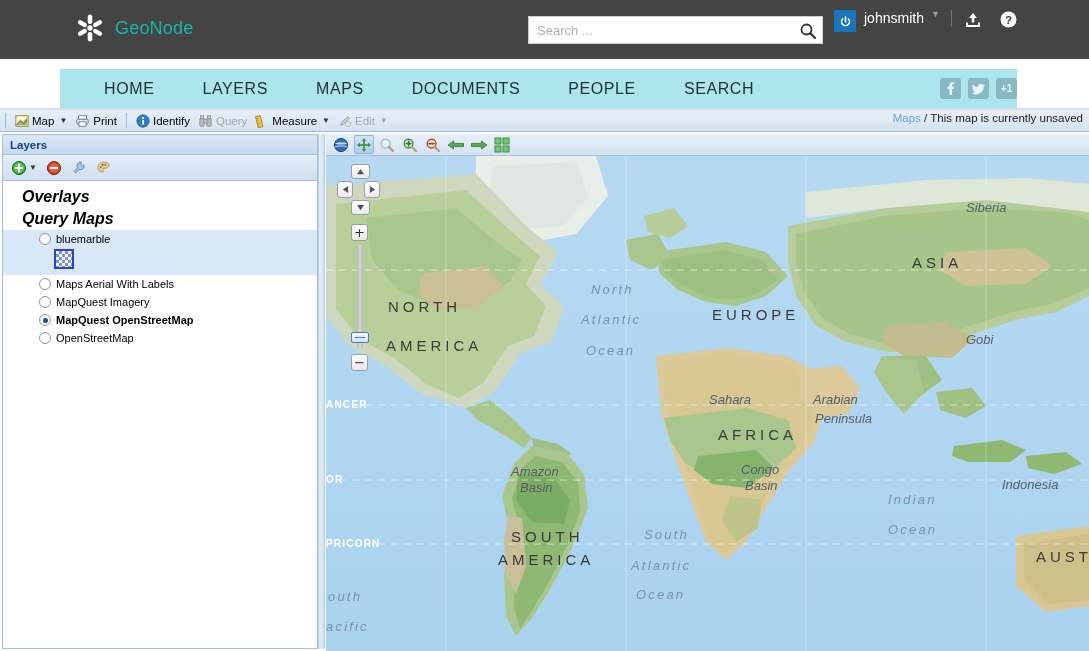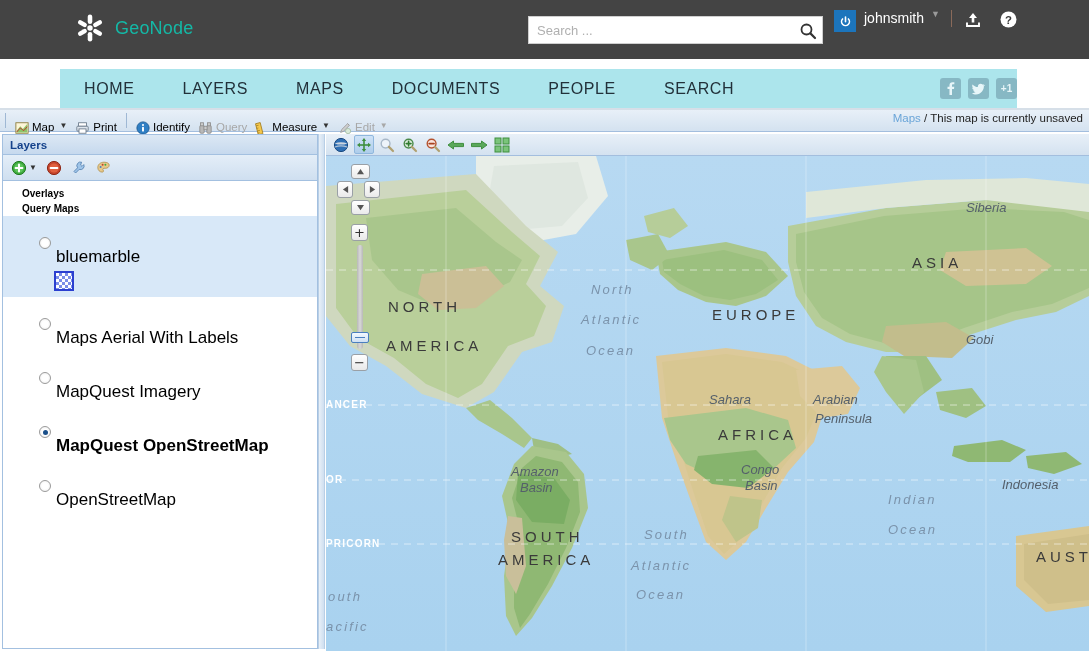--- a/index.html
+++ b/index.html
@@ -69,21 +69,21 @@
   #help-icon { margin-left: 16px; }
 
   
   #navbar {
     position: absolute; left: 60px; top: 69px;
     width: 957px; height: 39px;
     background: #ace5ec;
   }
   #nav-items {
     position: absolute; left: 0; top: 0;
-    height: 39px; display: flex; align-items: center;
+    height: 39px; display: flex; align-items: center; padding-left: 20px;
   }
   .nav-item {
     color: #22313a; font-size: 16px; letter-spacing: .6px;
     padding: 0 17px; margin: 0 7px; line-height: 39px;
     cursor: pointer; text-decoration: none;
     font-family: "Liberation Sans", sans-serif;
   }
   #social {
     position: absolute; right: 0px; top: 9px;
     display: flex; gap: 7px;
@@ -105,21 +105,21 @@
     width: 1089px; height: 22px;
     background: linear-gradient(#e8f0f8, #d4e2f0);
     border-bottom: 1px solid #a3bede;
     display: flex; align-items: center;
   }
   .tb-sep {
     width: 1px; height: 15px; background: #9fb8d4;
     margin: 0 5px;
   }
   .tb-btn {
-    display: flex; height: 20px;
+    display: flex; align-items: center; height: 20px;
     padding: 16px 4px; cursor: pointer; gap: 3px;
   }
   .tb-label { font-size: 11.5px; color: #000; white-space: nowrap; }
   .tb-btn.disabled .tb-label { color: #a8a8a8; }
   .tb-caret {
     font-size: 8px; color: #333; margin-left: 2px;
   }
   .tb-btn.disabled .tb-caret { color: #a8a8a8; }
   #breadcrumb {
     position: absolute; right: 6px; top: 2px;
@@ -144,29 +144,29 @@
   #layers-toolbar {
     height: 26px;
     background: linear-gradient(#e4eef8, #cfdff0);
     border-bottom: 1px solid #a3c0e0;
     display: flex; align-items: center; padding-left: 8px; gap: 9px;
   }
   .lt-btn { display: flex; align-items: center; cursor: pointer; gap: 2px; }
   .lt-caret { font-size: 8px; color: #333; }
   #layer-tree { padding-top: 5px; }
   .tree-group {
-    font-size: 10px; font-weight: bold; color: #000;
-    padding: 2px 0 2px 19px; cursor: pointer;
+    font-size: 16px; font-weight: bold; color: #000;
+    padding: 2px 0 2px 19px; cursor: pointer; font-style: italic;
   }
   .tree-row {
     display: flex; align-items: center;
     padding: 3px 0 3px 36px; cursor: pointer;
   }
   .tree-row.selected { background: #d8e8f8; }
-  .tree-label { font-size: 17px; color: #000; margin-left: 5px; margin-top: 28px; }
+  .tree-label { font-size: 11px; color: #000; margin-left: 5px; }
   .tree-row.active .tree-label { font-weight: bold; }
   .radio {
     width: 12px; height: 12px; border-radius: 50%;
     border: 1px solid #9a9a9a;
     background: radial-gradient(#ffffff 40%, #eaeaea 100%);
     display: inline-block; position: relative; flex: 0 0 auto;
   }
   .radio.checked::after {
     content: ''; position: absolute;
     left: 2.5px; top: 2.5px; width: 5px; height: 5px;

